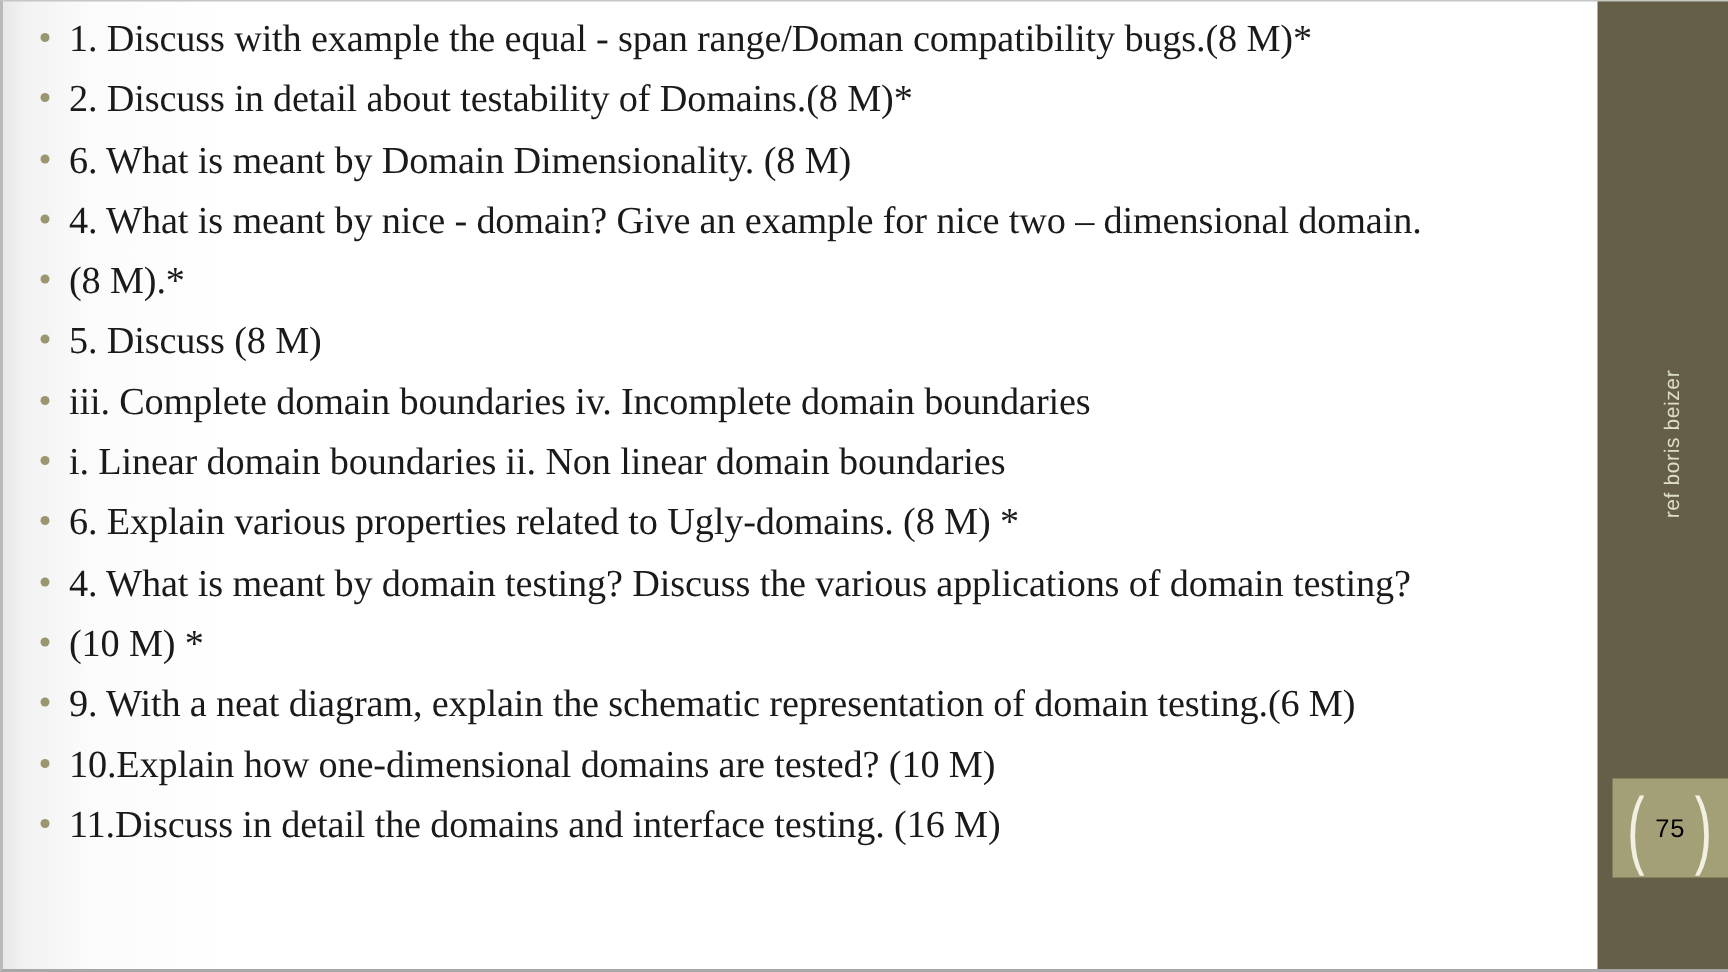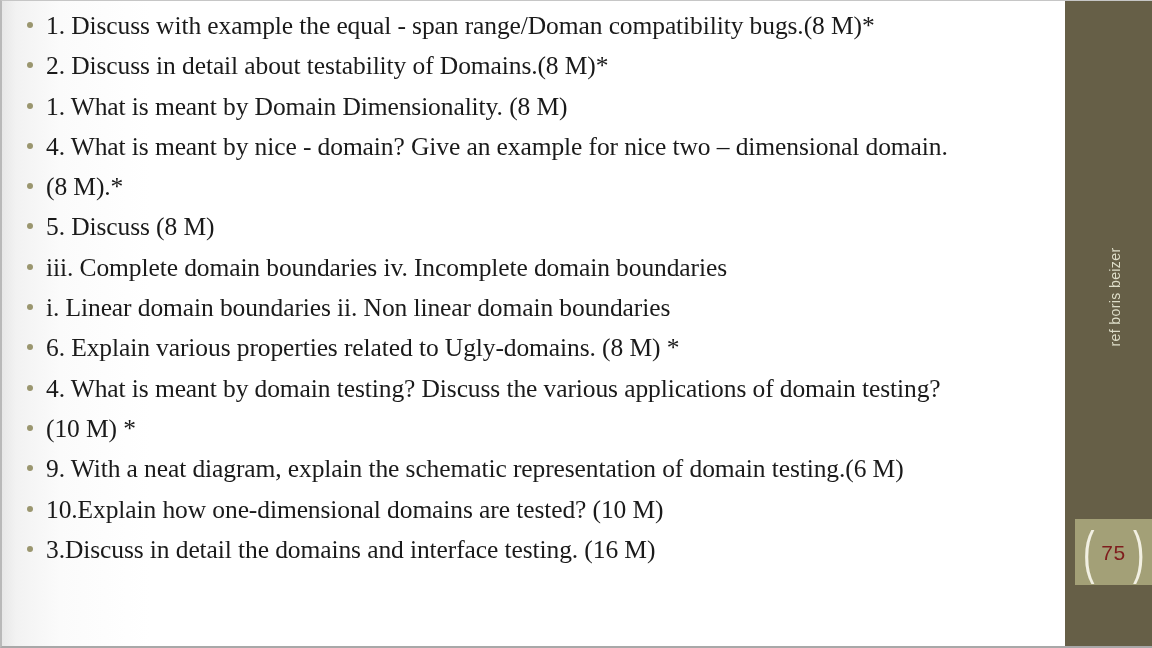--- a/index.html
+++ b/index.html
@@ -135,22 +135,22 @@
     color: #f2f0e2;
     font-weight: 300;
     transform: scale(0.75, 1.25);
     display: inline-block;
   }
   .page-badge .paren.left  { margin-right: 5px; }
   .page-badge .paren.right { margin-left: 5px; }
 
   .page-badge .num {
     font-family: "Liberation Sans", "DejaVu Sans", sans-serif;
-    font-size: 21px;
-    color: #7f1d1d;
+    font-size: 17px;
+    color: #000000;
     line-height: 1;
     letter-spacing: 0.5px;
   }
 </style>
 </head>
 <body>
 
 <div class="slide">
 
   <div class="content">
@@ -158,21 +158,21 @@
       <li class="bullet-item">
         <span class="bullet-marker"></span>
         <span class="bullet-text">1. Discuss with example the equal - span range/Doman compatibility bugs.(8 M)*</span>
       </li>
       <li class="bullet-item">
         <span class="bullet-marker"></span>
         <span class="bullet-text">2. Discuss in detail about testability of Domains.(8 M)*</span>
       </li>
       <li class="bullet-item">
         <span class="bullet-marker"></span>
-        <span class="bullet-text">1. What is meant by Domain Dimensionality. (8 M)</span>
+        <span class="bullet-text">6. What is meant by Domain Dimensionality. (8 M)</span>
       </li>
       <li class="bullet-item">
         <span class="bullet-marker"></span>
         <span class="bullet-text">4. What is meant by nice - domain? Give an example for nice two – dimensional domain.</span>
       </li>
       <li class="bullet-item">
         <span class="bullet-marker"></span>
         <span class="bullet-text">(8 M).*</span>
       </li>
       <li class="bullet-item">
@@ -202,21 +202,21 @@
       <li class="bullet-item">
         <span class="bullet-marker"></span>
         <span class="bullet-text">9. With a neat diagram, explain the schematic representation of domain testing.(6 M)</span>
       </li>
       <li class="bullet-item">
         <span class="bullet-marker"></span>
         <span class="bullet-text">10.Explain how one-dimensional domains are tested? (10 M)</span>
       </li>
       <li class="bullet-item">
         <span class="bullet-marker"></span>
-        <span class="bullet-text">3.Discuss in detail the domains and interface testing. (16 M)</span>
+        <span class="bullet-text">11.Discuss in detail the domains and interface testing. (16 M)</span>
       </li>
     </ul>
   </div>
 
   <div class="sidebar">
     <div class="vertical-ref">
       <span>ref boris beizer</span>
     </div>
 
     <div class="page-badge">

